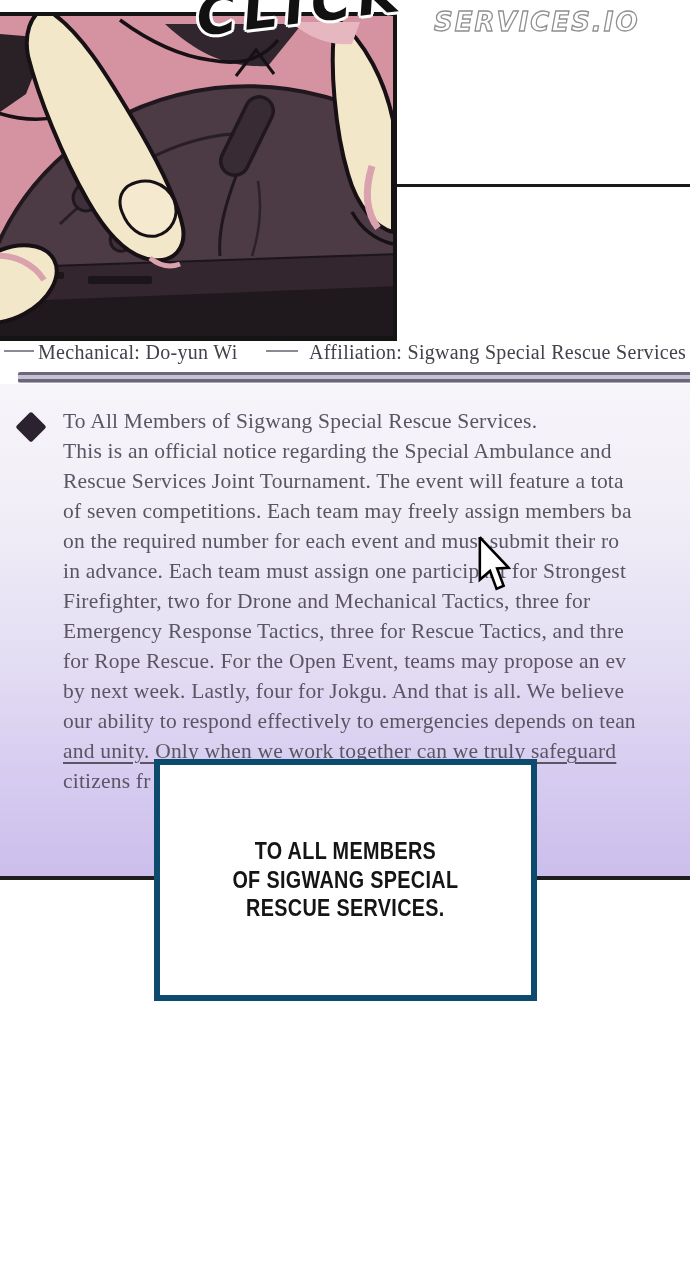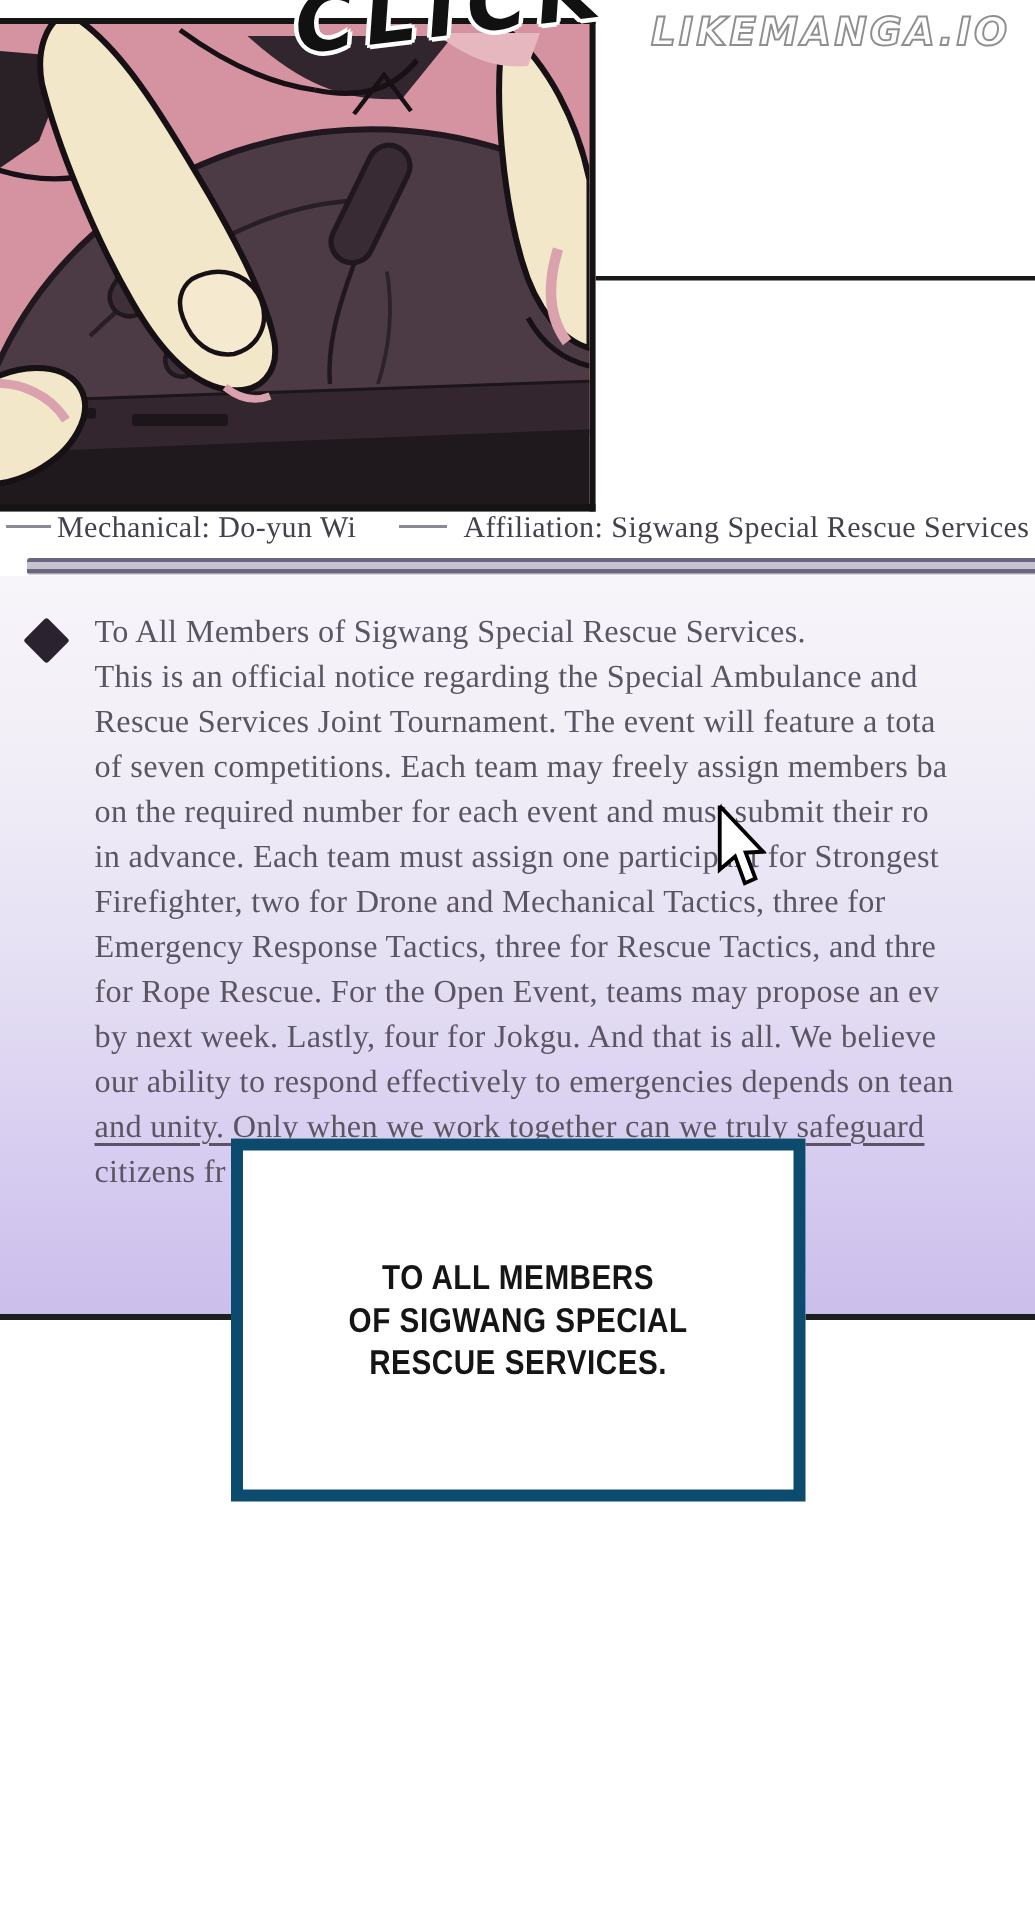--- a/index.html
+++ b/index.html
@@ -77,33 +77,33 @@
   }
   .nline.u {
     text-decoration:underline;
     text-underline-offset:4px;
   }
   
   .cursor { position:absolute; left:477px; top:537px; z-index:2; }
   
   .bubble {
     position:absolute; left:154px; top:759px; width:383px; height:242px;
-    background:#ffffff; border:8px solid #0c4a6e; box-sizing:border-box;
+    background:#ffffff; border:6px solid #0c4a6e; box-sizing:border-box;
     z-index:3; display:flex; align-items:center; justify-content:center;
   }
   .bubble-text {
     font-family:"Liberation Sans", sans-serif; font-weight:bold;
     font-size:23px; line-height:28.5px; color:#151515;
     text-align:center; letter-spacing:0.4px; transform:scaleX(0.86);
   }
 </style>
 </head>
 <body>
 
-<div class="watermark">LIKEMANGA.IO</div>
+<div class="watermark">SERVICES.IO</div>
 
 <div class="sfx">CLICK</div>
 
 <div class="panel">
   <svg viewBox="0 0 393 320" width="393" height="320" preserveAspectRatio="none">
     <rect x="0" y="0" width="393" height="320" fill="#d593a1"></rect>
     <path d="M0 18 L48 22 L26 78 L0 96 Z" fill="#2a2127"></path>
     <path d="M165 8 C200 40 230 52 268 50 L302 8 Z" fill="#32262e"></path>
 
     <path d="M-5 235 C30 150 110 85 215 72 C290 64 350 84 398 112 L398 325 L-5 325 Z" fill="#4c3a44" stroke="#20181e" stroke-width="4"></path>

